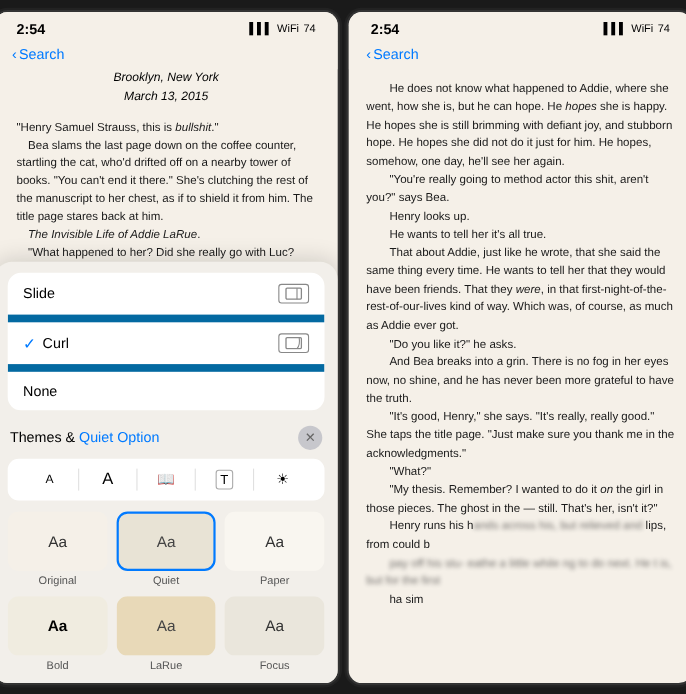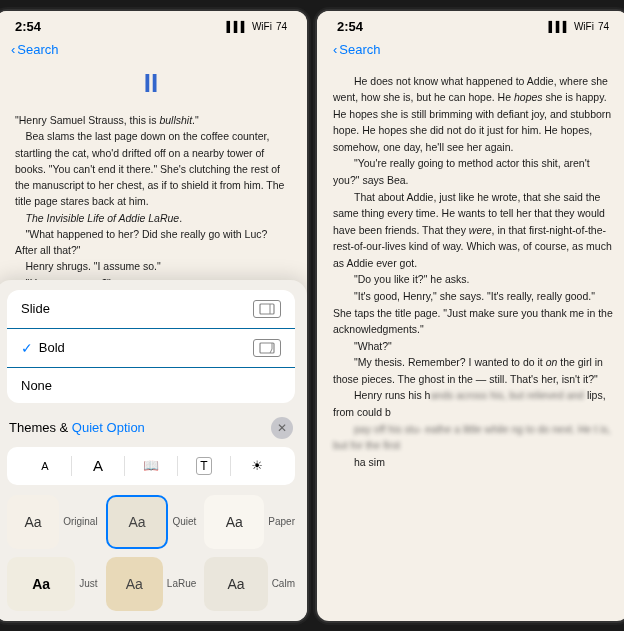--- a/index.html
+++ b/index.html
@@ -129,21 +129,21 @@
       border-radius: 12px;
       margin: 10px 12px 6px;
       overflow: hidden;
     }
 
     .slide-option-row {
       display: flex;
       justify-content: space-between;
       align-items: center;
       padding: 10px 14px;
-      border-bottom: 1px solid #0369a1;
+      border-bottom: 7px solid #0369a1;
       font-size: 13px;
       color: #000;
     }
 
     .slide-option-row:last-child {
       border-bottom: none;
     }
 
     .slide-option-row.active {
       color: #000;
@@ -221,21 +221,21 @@
 
     .themes-grid {
       display: grid;
       grid-template-columns: 1fr 1fr 1fr;
       gap: 8px;
       padding: 6px 12px 10px;
     }
 
     .theme-item {
       display: flex;
-      flex-direction: row;
+      flex-direction: column;
       align-items: center;
       gap: 4px;
     }
 
     .theme-card {
       width: 100%;
       height: 54px;
       border-radius: 10px;
       display: flex;
       align-items: center;
@@ -294,21 +294,24 @@
     </div>
 
     <div class="nav-bar">
       <div class="nav-back">
         <span>‹</span>
         <span>Search</span>
       </div>
     </div>
 
     <div class="book-content">
-      <div class="chapter-num">II</div>
+      <div class="book-header">
+        <div>Brooklyn, New York</div>
+        <div>March 13, 2015</div>
+      </div>
       <div class="book-text">
         <p>"Henry Samuel Strauss, this is <em>bullshit</em>."</p>
         <p style="text-indent:1em">Bea slams the last page down on the coffee counter, startling the cat, who'd drifted off on a nearby tower of books. "You can't end it there." She's clutching the rest of the manuscript to her chest, as if to shield it from him. The title page stares back at him.</p>
         <p style="text-indent:1em"><em>The Invisible Life of Addie LaRue</em>.</p>
         <p style="text-indent:1em">"What happened to her? Did she really go with Luc? After all that?"</p>
         <p style="text-indent:1em">Henry shrugs. "I assume so."</p>
         <p style="text-indent:1em">"<em>You assume so?</em>"</p>
         <p style="text-indent:1em">The truth is, he doesn't know.</p>
       </div>
     </div>
@@ -321,21 +324,21 @@
           <div class="option-icon">
             <svg width="16" height="12" viewBox="0 0 16 12">
                 <rect x="1" y="1" width="14" height="10" rx="1" fill="none" stroke="#888" stroke-width="1.2"></rect>
                 <line x1="11" y1="1" x2="11" y2="11" stroke="#888" stroke-width="1"></line>
               </svg>
           </div>
         </div>
         <div class="slide-option-row active">
           <div style="display:flex;align-items:center;gap:6px;">
             <span class="checkmark">✓</span>
-            <span>Bold</span>
+            <span>Curl</span>
           </div>
           <div class="option-icon">
             <svg width="16" height="12" viewBox="0 0 16 12">
                 <rect x="1" y="1" width="14" height="10" rx="1" fill="none" stroke="#888" stroke-width="1.2"></rect>
                 <path d="M11 11 Q14 8 13 1" fill="none" stroke="#888" stroke-width="1"></path>
               </svg>
           </div>
         </div>
         <div class="slide-option-row">
           <span>None</span>
@@ -385,33 +388,33 @@
         <div class="theme-item">
           <div class="theme-card paper">
             <span>Aa</span>
           </div>
           <span class="theme-label">Paper</span>
         </div>
         <div class="theme-item">
           <div class="theme-card bold">
             <span style="font-weight:700">Aa</span>
           </div>
-          <span class="theme-label">Just</span>
+          <span class="theme-label">Bold</span>
         </div>
         <div class="theme-item">
           <div class="theme-card calm">
             <span>Aa</span>
           </div>
           <span class="theme-label">LaRue</span>
         </div>
         <div class="theme-item">
           <div class="theme-card focus">
             <span>Aa</span>
           </div>
-          <span class="theme-label">Calm</span>
+          <span class="theme-label">Focus</span>
         </div>
       </div>
     </div>
   </div>
 
   <div class="phone">
     <div class="dynamic-island"></div>
     <div class="status-bar">
       <span class="status-time">2:54</span>
       <div class="status-icons">
@@ -426,22 +429,25 @@
     <div class="nav-bar">
       <div class="nav-back">
         <span>‹</span>
         <span>Search</span>
       </div>
     </div>
 
     <div class="book-page-right">
       <p style="text-indent:2em">He does not know what happened to Addie, where she went, how she is, but he can hope. He <em>hopes</em> she is happy. He hopes she is still brimming with defiant joy, and stubborn hope. He hopes she did not do it just for him. He hopes, somehow, one day, he'll see her again.</p>
       <p style="text-indent:2em">"You're really going to method actor this shit, aren't you?" says Bea.</p>
+      <p style="text-indent:2em">Henry looks up.</p>
+      <p style="text-indent:2em">He wants to tell her it's all true.</p>
       <p style="text-indent:2em">That about Addie, just like he wrote, that she said the same thing every time. He wants to tell her that they would have been friends. That they <em>were</em>, in that first-night-of-the-rest-of-our-lives kind of way. Which was, of course, as much as Addie ever got.</p>
       <p style="text-indent:2em">"Do you like it?" he asks.</p>
+      <p style="text-indent:2em">And Bea breaks into a grin. There is no fog in her eyes now, no shine, and he has never been more grateful to have the truth.</p>
       <p style="text-indent:2em">"It's good, Henry," she says. "It's really, really good." She taps the title page. "Just make sure you thank me in the acknowledgments."</p>
       <p style="text-indent:2em">"What?"</p>
       <p style="text-indent:2em">"My thesis. Remember? I wanted to do it <em>on</em> the girl in those pieces. The ghost in the — still. That's her, isn't it?"</p>
       <p style="text-indent:2em">Henry runs his h<span class="blurred-text">ands across his, but relieved and</span> lips, from could b</p>
       <p class="blurred-text" style="text-indent:2em">pay off his stu- eathe a little while ng to do next. He t is, but for the first</p>
       <p style="text-indent:2em">ha sim </p>
 
     </div>
 
   </div>

